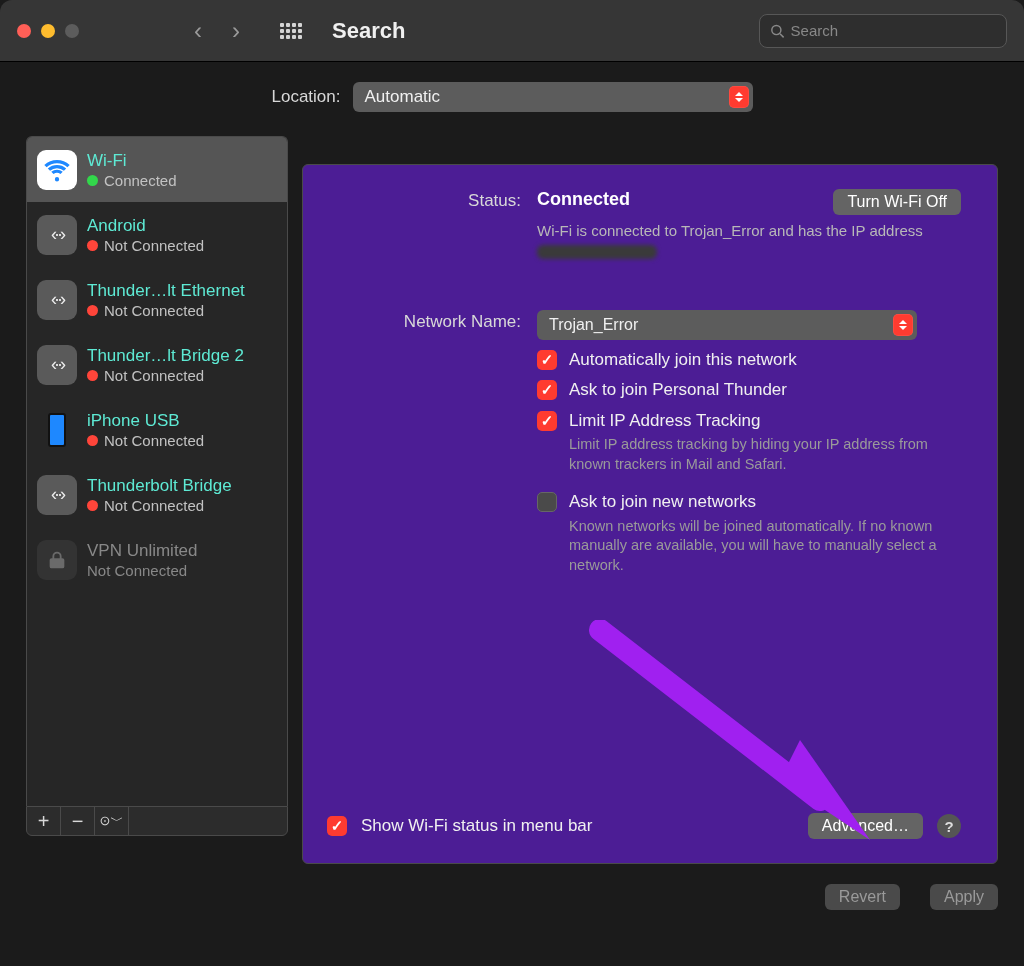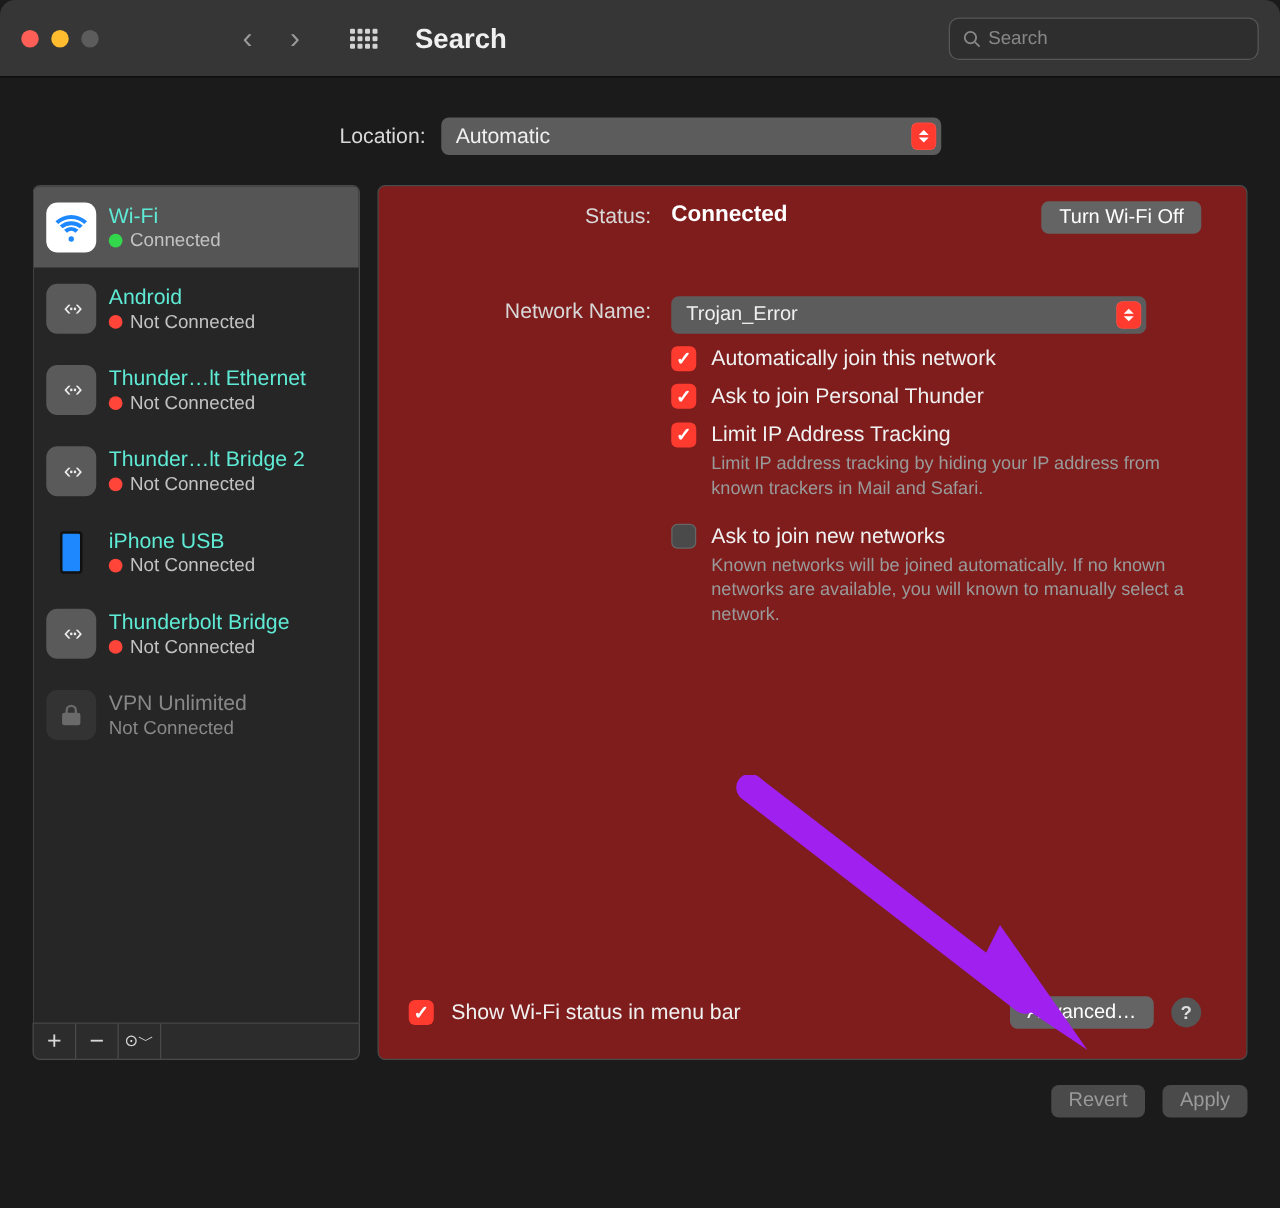--- a/index.html
+++ b/index.html
@@ -50,21 +50,21 @@
   .search-wrap svg { margin-right: 6px; }
   .search-wrap input {
     background: transparent; border: none; outline: none;
     color: #86efac; font-size: 15px; width: 100%;
   }
   .search-wrap input::placeholder { color: #888; }
 
   
   .location-row {
     display: flex; align-items: center; justify-content: center;
-    gap: 12px; padding: 32px 0 24px;
+    gap: 12px; padding: 20px 0 24px;
   }
   .location-row .lbl { color: #d8d8d8; font-size: 17px; }
   .dropdown {
     background: #5c5c5c; border-radius: 6px; height: 30px;
     display: flex; align-items: center; padding: 0 4px 0 12px;
     min-width: 400px; color: #f0f0f0; position: relative;
   }
   .dropdown .dd-text { flex:1; font-size:17px; }
   .dd-chevrons {
     width: 20px; height: 22px; background: #ff3b30;
@@ -130,25 +130,26 @@
     width:34px; display:flex; align-items:center; justify-content:center;
     color:#d8d8d8; font-size:20px; border-right:1px solid #4a4a4a;
     font-weight:300;
   }
   .stb-btn:last-of-type { border-right:1px solid #4a4a4a;}
   .stb-spacer { flex:1;}
 
   
   .details {
     flex: 1; height: 700px;
-    background: #7f1d1d;
+    background: #4c1d95;
     border: 1px solid #4a4a4a;
     border-radius: 6px;
-    padding: 12px 36px 20px 20px;
+    padding: 24px 36px 20px 20px;
     position:relative;
+    margin-top:28px;
   }
 
   .row { display:flex; gap:16px; margin-bottom:10px;}
   .row-label { width:198px; text-align:right; color:#d8d8d8; font-size:17px; padding-top:2px;}
   .row-body { flex:1; }
 
   .status-line { display:flex; align-items:flex-start; gap:16px;}
   .status-val { font-size:18px; font-weight:600; color:#fff;}
   .btn {
     background:#646464; color:#fff; border-radius:6px;
@@ -182,21 +183,21 @@
     display:flex; align-items:center; gap:14px;
   }
   .help-btn {
     width:24px; height:24px; border-radius:50%; background:#555;
     color:#ddd; display:flex; align-items:center; justify-content:center;
     font-size:15px; font-weight:600;
   }
 
   
   .footer {
-    display:flex; justify-content:flex-end; gap:14px;
+    display:flex; justify-content:flex-end; gap:30px;
     padding: 20px 26px 0 0;
   }
 
   
   .arrow-annot {
     position:absolute; left:570px; top:620px; width:320px; height:230px;
     pointer-events:none; z-index:50;
   }
 </style>
 </head>
@@ -355,20 +356,23 @@
   <div class="details">
 
     <div class="row">
       <div class="row-label">Status:</div>
       <div class="row-body">
         <div class="status-line">
           <span class="status-val">Connected</span>
           <span style="flex:1"></span>
           <button class="btn">Turn Wi-Fi Off</button>
         </div>
+        <div class="substatus">
+          <span>Wi-Fi is connected to Trojan_Error and has the IP address</span> <span class="redacted"></span>
+        </div>
       </div>
     </div>
 
     <div style="height:40px;"></div>
 
     <div class="row">
       <div class="row-label">Network Name:</div>
       <div class="row-body">
         <div class="dd-network">
           <span class="dd-text">Trojan_Error</span>
@@ -394,21 +398,21 @@
           <div>
             <div class="check-label">Limit IP Address Tracking</div>
             <div class="check-note">Limit IP address tracking by hiding your IP address from known trackers in Mail and Safari.</div>
           </div>
         </div>
 
         <div class="check-row" style="margin-top:18px;">
           <div class="checkbox unchecked"></div>
           <div>
             <div class="check-label">Ask to join new networks</div>
-            <div class="check-note">Known networks will be joined automatically. If no known networks are available, you will known to manually select a network.</div>
+            <div class="check-note">Known networks will be joined automatically. If no known manually are available, you will have to manually select a network.</div>
           </div>
         </div>
 
       </div>
     </div>
 
     <div class="bottom-row">
       <div class="checkbox checked"></div>
       <span class="check-label">Show Wi-Fi status in menu bar</span>
       <span style="flex:1;"></span>

